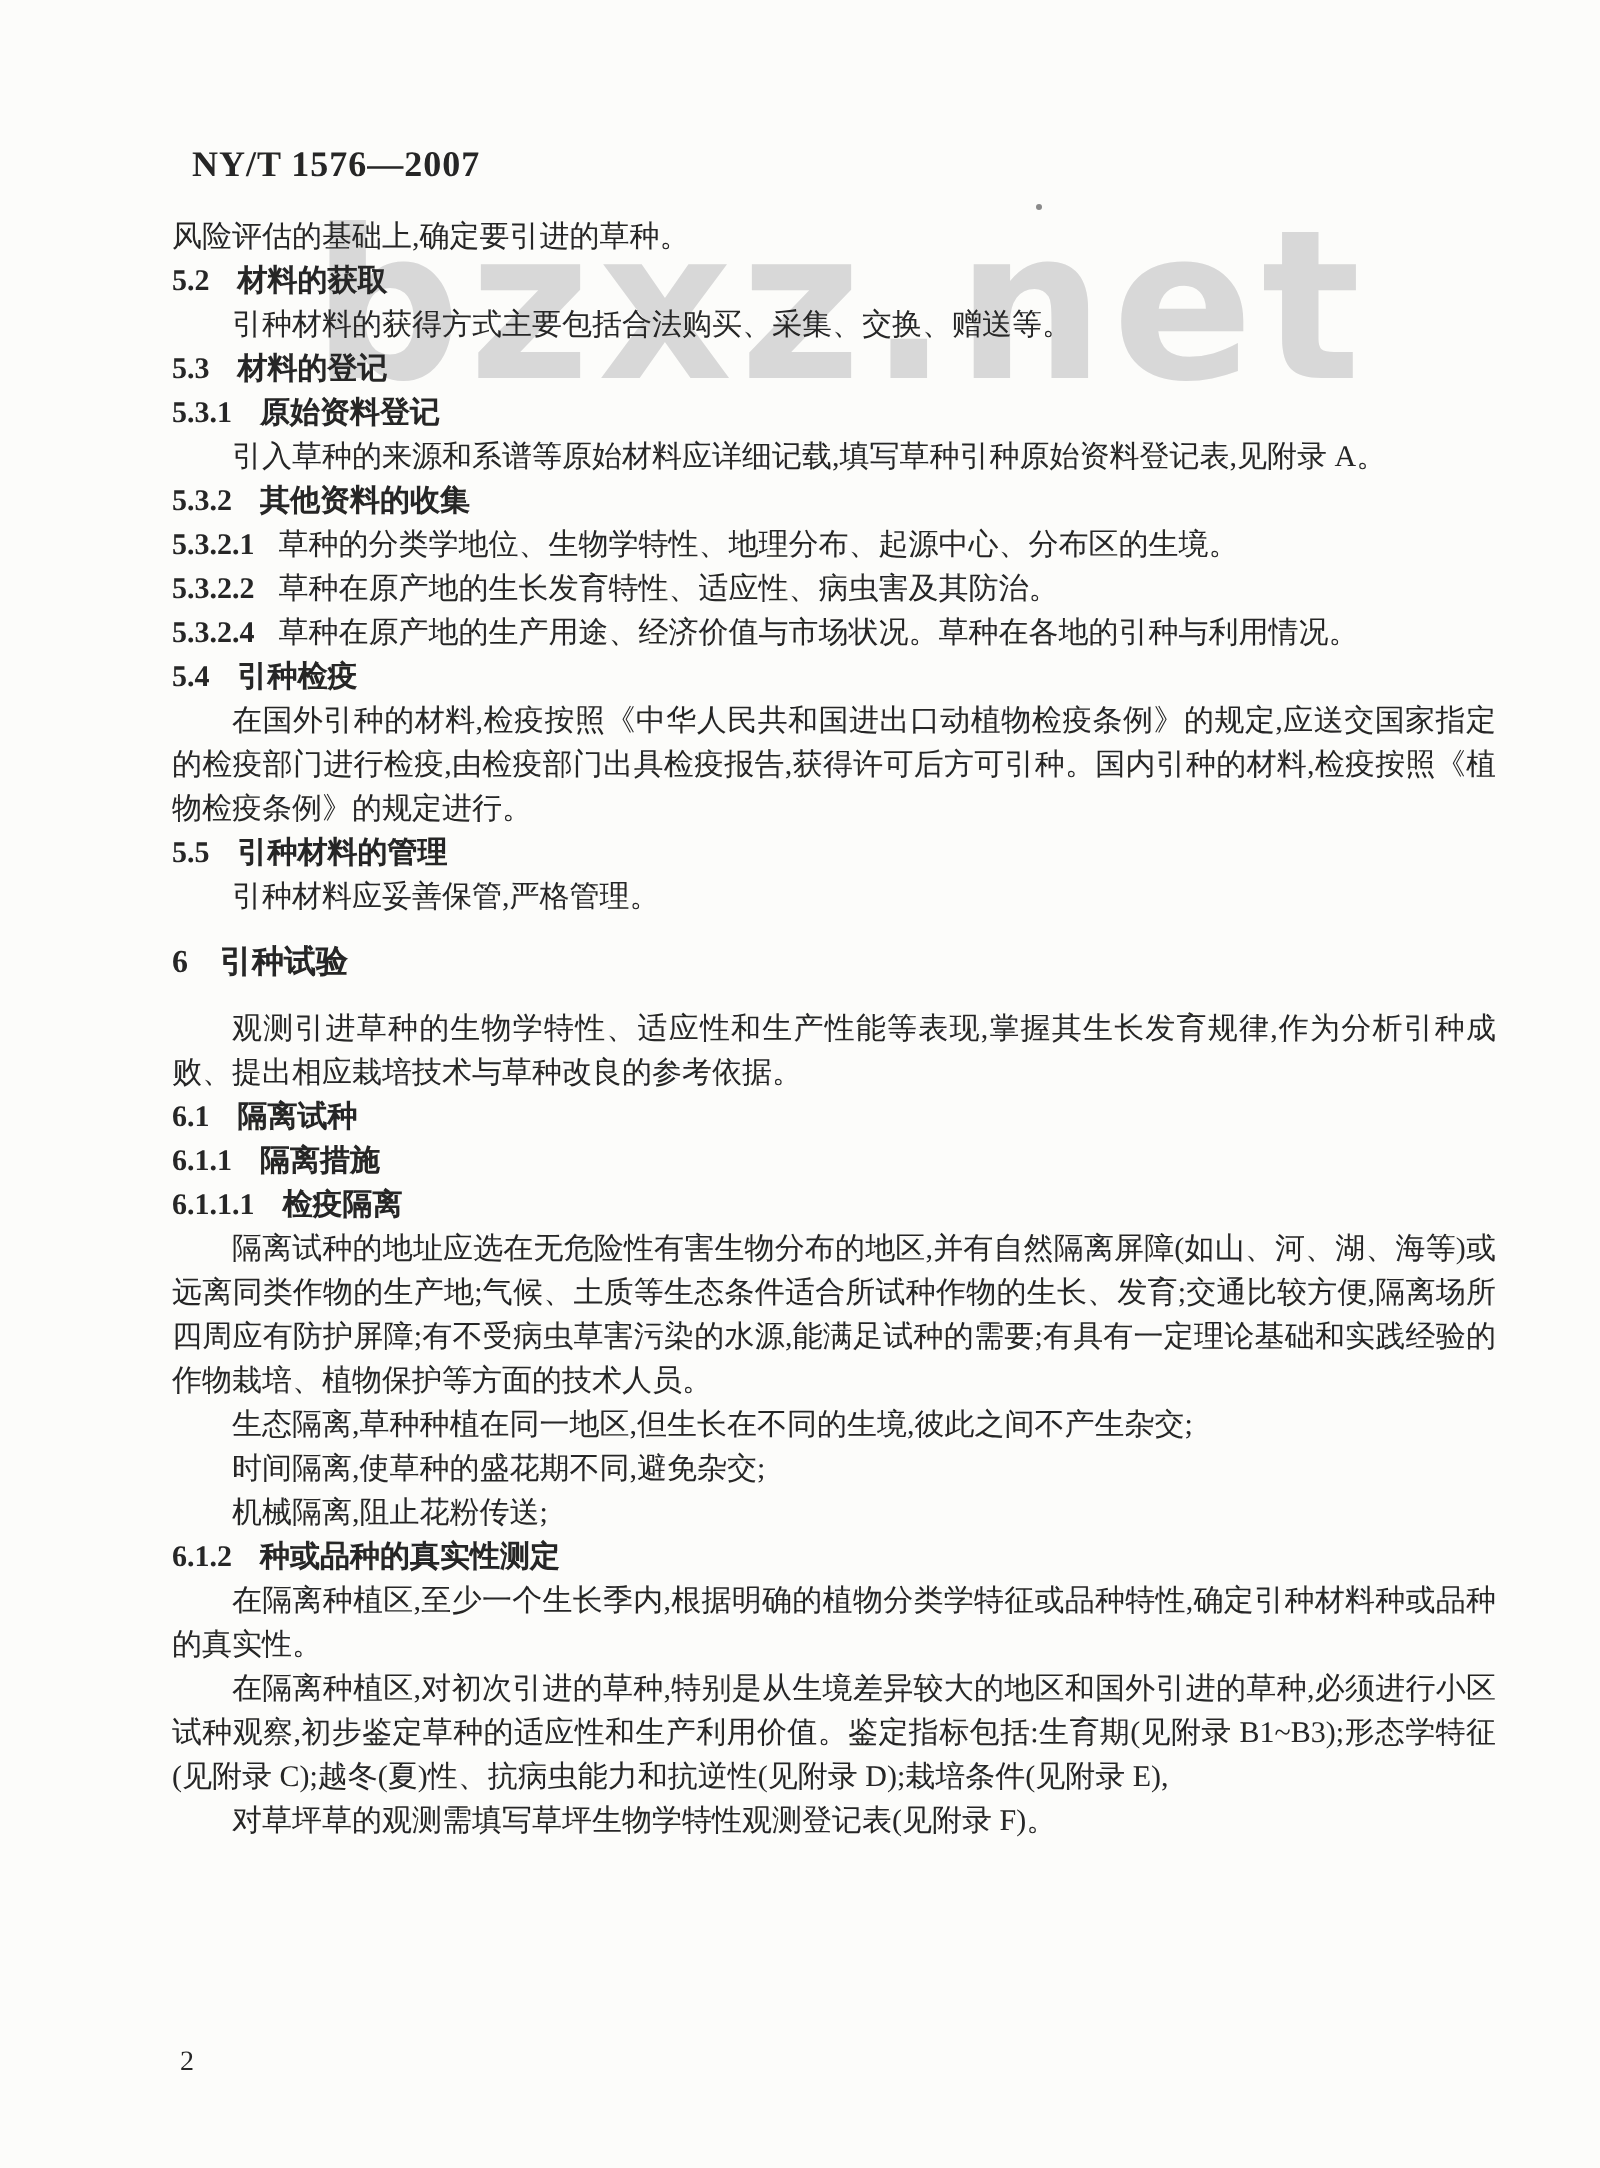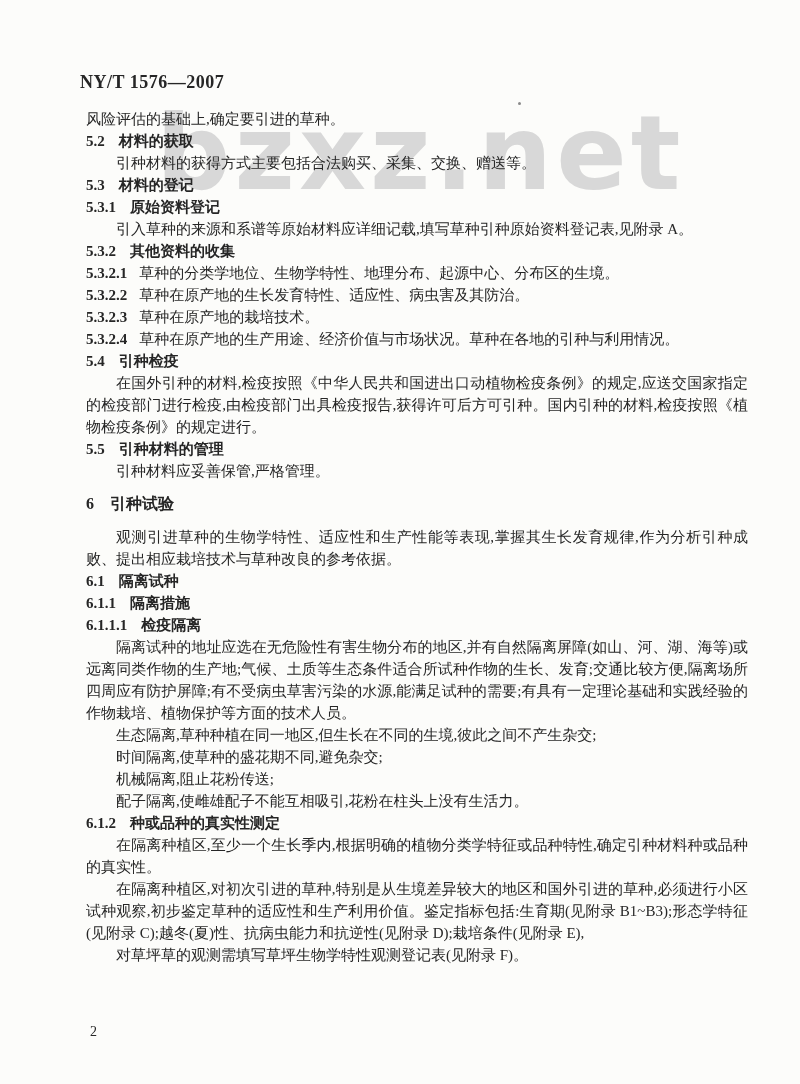--- a/index.html
+++ b/index.html
@@ -9,21 +9,21 @@
     font-family:"Liberation Serif","DejaVu Serif",serif;
     color:#262626;
   }
   .watermark {
     position:absolute; left:156px; top:92px; z-index:0;
     font-family:"DejaVu Sans",sans-serif; font-weight:bold;
     font-size:104px; letter-spacing:4px; color:#d8d8d8;
     user-select:none; white-space:nowrap;
   }
   .std-code {
-    position:absolute; left:80px; top:72px; z-index:2;
+    position:absolute; left:96px; top:72px; z-index:2;
     font-size:18px; font-weight:bold; letter-spacing:0.5px;
   }
   .stray-dot {
     position:absolute; left:518px; top:102px; z-index:2;
     width:3px; height:3px; border-radius:50%; background:#8a8a8a;
   }
   .content {
     position:absolute; left:86px; top:108px; width:662px; z-index:1;
     font-size:15px; line-height:22px; text-align:justify;
   }
@@ -54,36 +54,34 @@
   <div class="content">
       <p class="para no-indent">风险评估的基础上,确定要引进的草种。</p>
       <div class="clause"><span class="num">5.2</span><span class="title">材料的获取</span></div>
       <p class="para">引种材料的获得方式主要包括合法购买、采集、交换、赠送等。</p>
       <div class="clause"><span class="num">5.3</span><span class="title">材料的登记</span></div>
       <div class="clause"><span class="num">5.3.1</span><span class="title">原始资料登记</span></div>
       <p class="para">引入草种的来源和系谱等原始材料应详细记载,填写草种引种原始资料登记表,见附录 A。</p>
       <div class="clause"><span class="num">5.3.2</span><span class="title">其他资料的收集</span></div>
       <div class="clause-text"><span class="num">5.3.2.1</span><span>草种的分类学地位、生物学特性、地理分布、起源中心、分布区的生境。</span></div>
       <div class="clause-text"><span class="num">5.3.2.2</span><span>草种在原产地的生长发育特性、适应性、病虫害及其防治。</span></div>
-      <div class="clause-text"><span class="num">5.3.2.3</span><span>草种在原产地的栽培技术。</span></div>
       <div class="clause-text"><span class="num">5.3.2.4</span><span>草种在原产地的生产用途、经济价值与市场状况。草种在各地的引种与利用情况。</span></div>
       <div class="clause"><span class="num">5.4</span><span class="title">引种检疫</span></div>
       <p class="para">在国外引种的材料,检疫按照《中华人民共和国进出口动植物检疫条例》的规定,应送交国家指定的检疫部门进行检疫,由检疫部门出具检疫报告,获得许可后方可引种。国内引种的材料,检疫按照《植物检疫条例》的规定进行。</p>
       <div class="clause"><span class="num">5.5</span><span class="title">引种材料的管理</span></div>
       <p class="para">引种材料应妥善保管,严格管理。</p>
       <div class="chapter"><span class="num">6</span><span class="title">引种试验</span></div>
       <p class="para">观测引进草种的生物学特性、适应性和生产性能等表现,掌握其生长发育规律,作为分析引种成败、提出相应栽培技术与草种改良的参考依据。</p>
       <div class="clause"><span class="num">6.1</span><span class="title">隔离试种</span></div>
       <div class="clause"><span class="num">6.1.1</span><span class="title">隔离措施</span></div>
       <div class="clause"><span class="num">6.1.1.1</span><span class="title">检疫隔离</span></div>
       <p class="para">隔离试种的地址应选在无危险性有害生物分布的地区,并有自然隔离屏障(如山、河、湖、海等)或远离同类作物的生产地;气候、土质等生态条件适合所试种作物的生长、发育;交通比较方便,隔离场所四周应有防护屏障;有不受病虫草害污染的水源,能满足试种的需要;有具有一定理论基础和实践经验的作物栽培、植物保护等方面的技术人员。</p>
       <p class="para">生态隔离,草种种植在同一地区,但生长在不同的生境,彼此之间不产生杂交;</p>
       <p class="para">时间隔离,使草种的盛花期不同,避免杂交;</p>
       <p class="para">机械隔离,阻止花粉传送;</p>
-      <p class="para">配子隔离,使雌雄配子不能互相吸引,花粉在柱头上没有生活力。</p>
       <div class="clause"><span class="num">6.1.2</span><span class="title">种或品种的真实性测定</span></div>
       <p class="para">在隔离种植区,至少一个生长季内,根据明确的植物分类学特征或品种特性,确定引种材料种或品种的真实性。</p>
       <p class="para">在隔离种植区,对初次引进的草种,特别是从生境差异较大的地区和国外引进的草种,必须进行小区试种观察,初步鉴定草种的适应性和生产利用价值。鉴定指标包括:生育期(见附录 B1~B3);形态学特征(见附录 C);越冬(夏)性、抗病虫能力和抗逆性(见附录 D);栽培条件(见附录 E),</p>
       <p class="para">对草坪草的观测需填写草坪生物学特性观测登记表(见附录 F)。</p>
     </div>
 
   <div class="pageno">2</div>
 
 </div>
 

